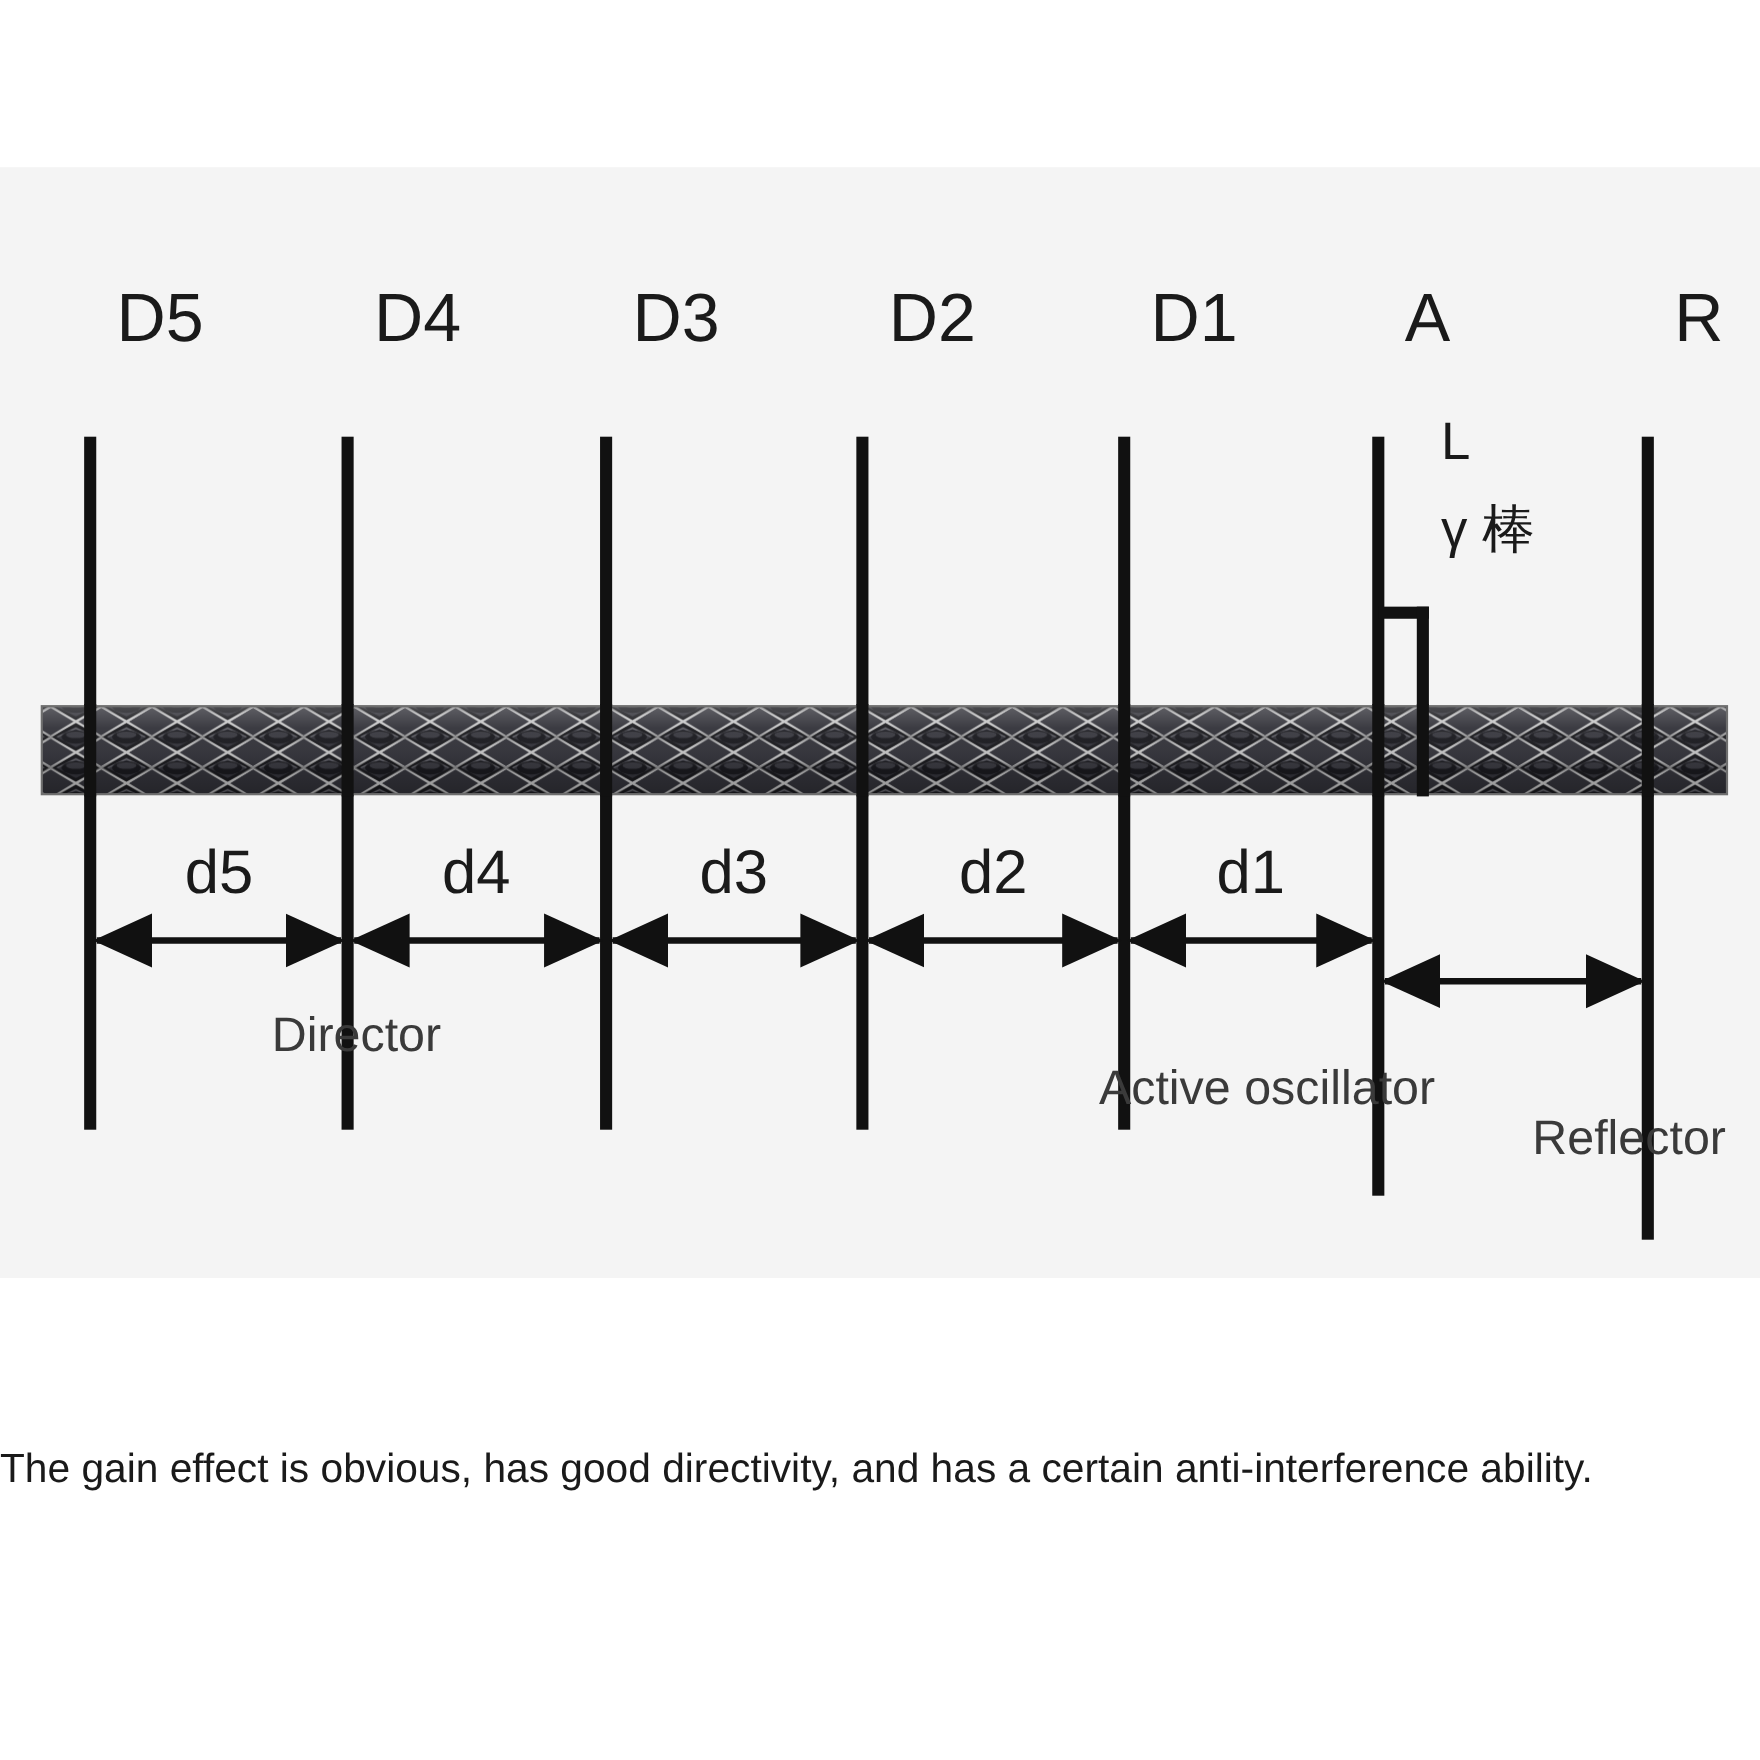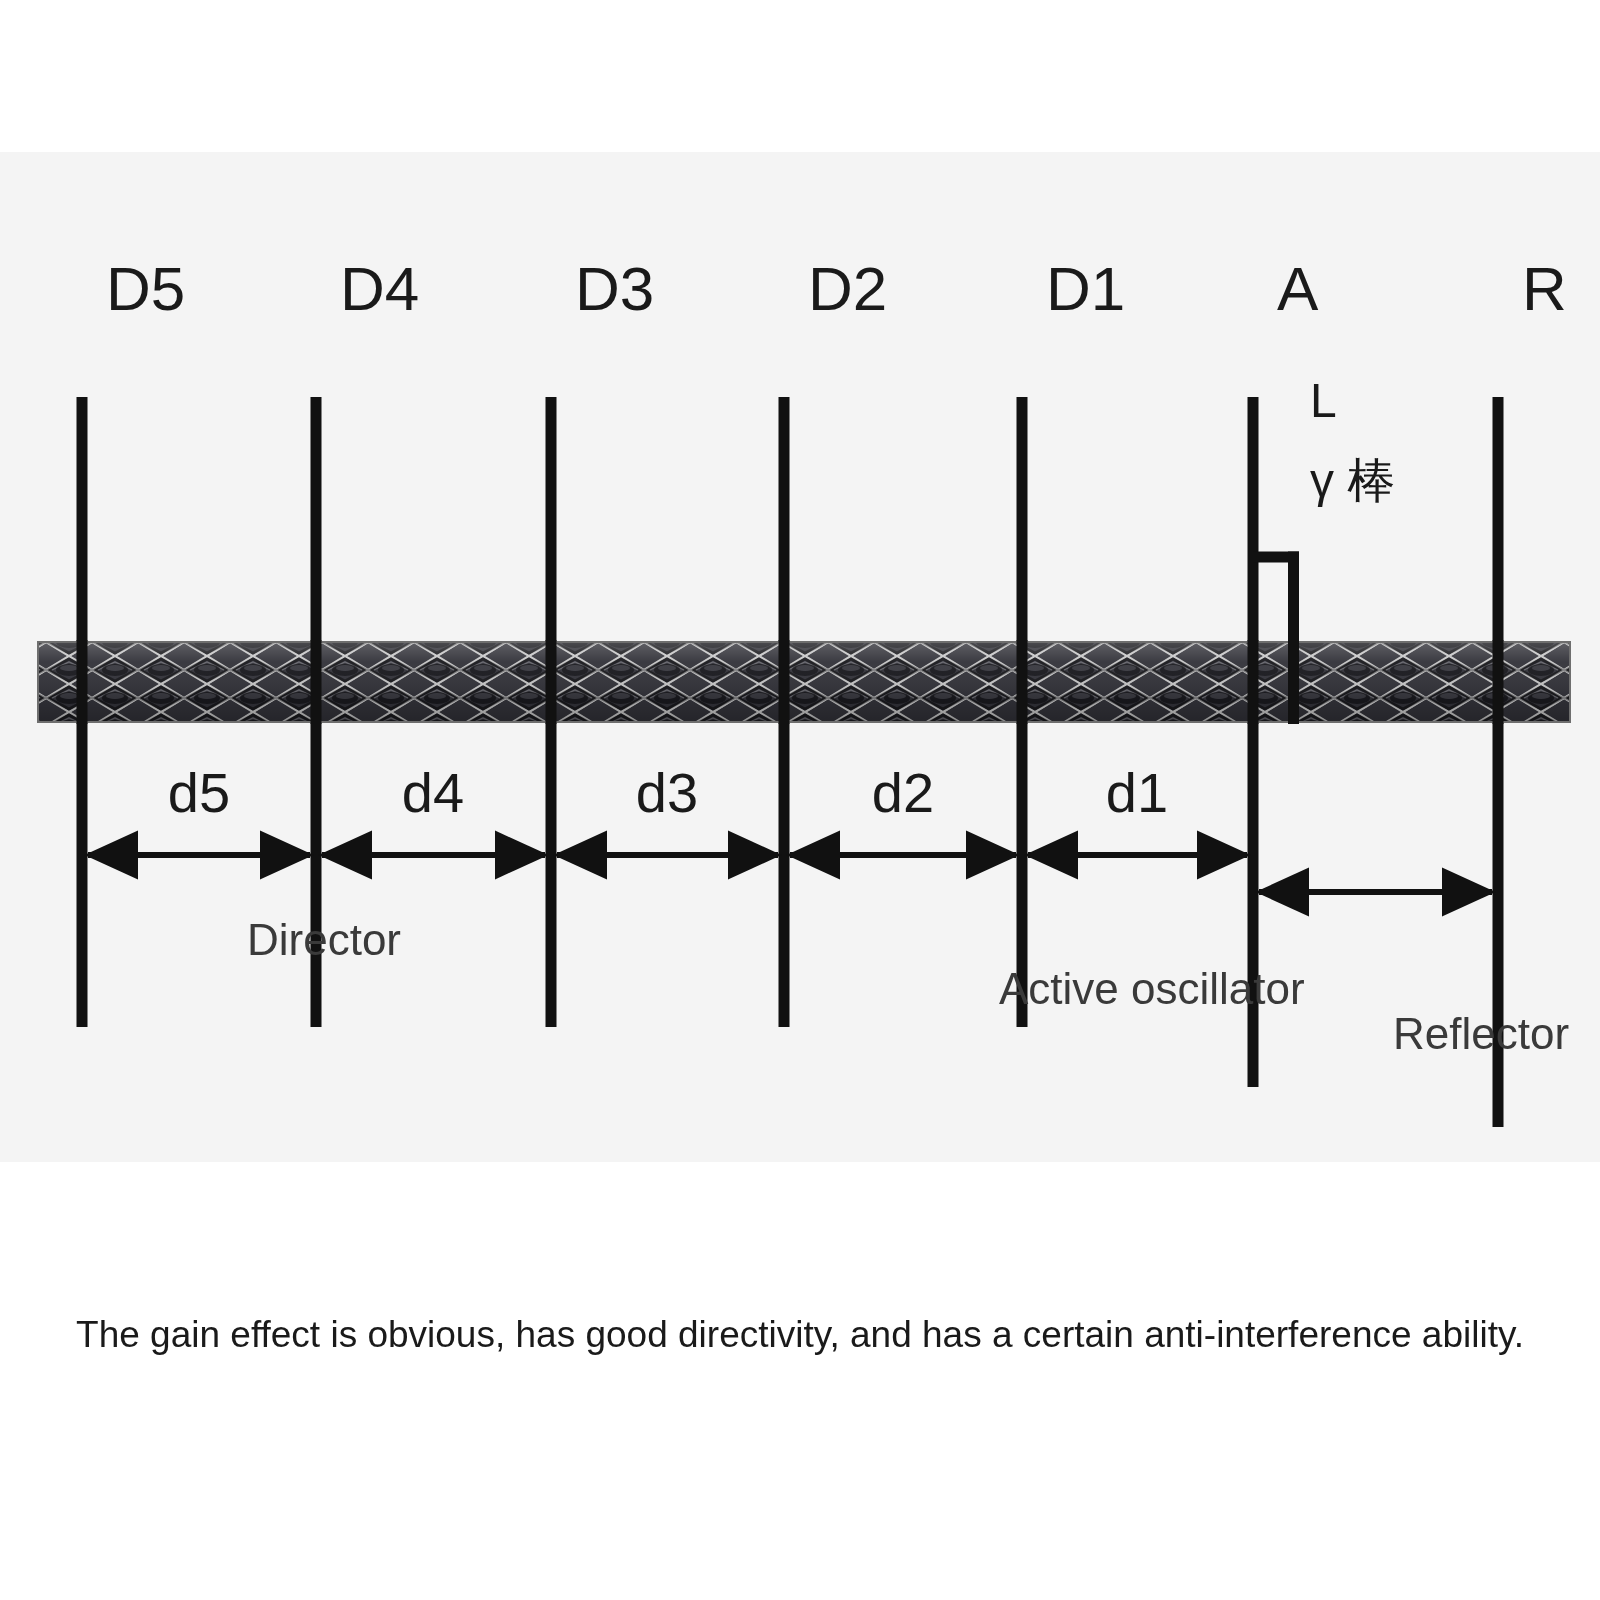--- a/index.html
+++ b/index.html
@@ -60,21 +60,20 @@
     font-weight: 400;
     color: #1a1a1a;
     letter-spacing: 0px;
     white-space: nowrap;
   }
   .fig-subtitle {
     position: absolute;
     left: 0;
     top: 152px;
     width: 1600px;
-    text-align: center;
     font-size: 37px;
     font-weight: 400;
     color: #1a1a1a;
     white-space: nowrap;
   }
 
   
   text {
     font-family: "Liberation Sans", sans-serif;
     fill: #1a1a1a;

